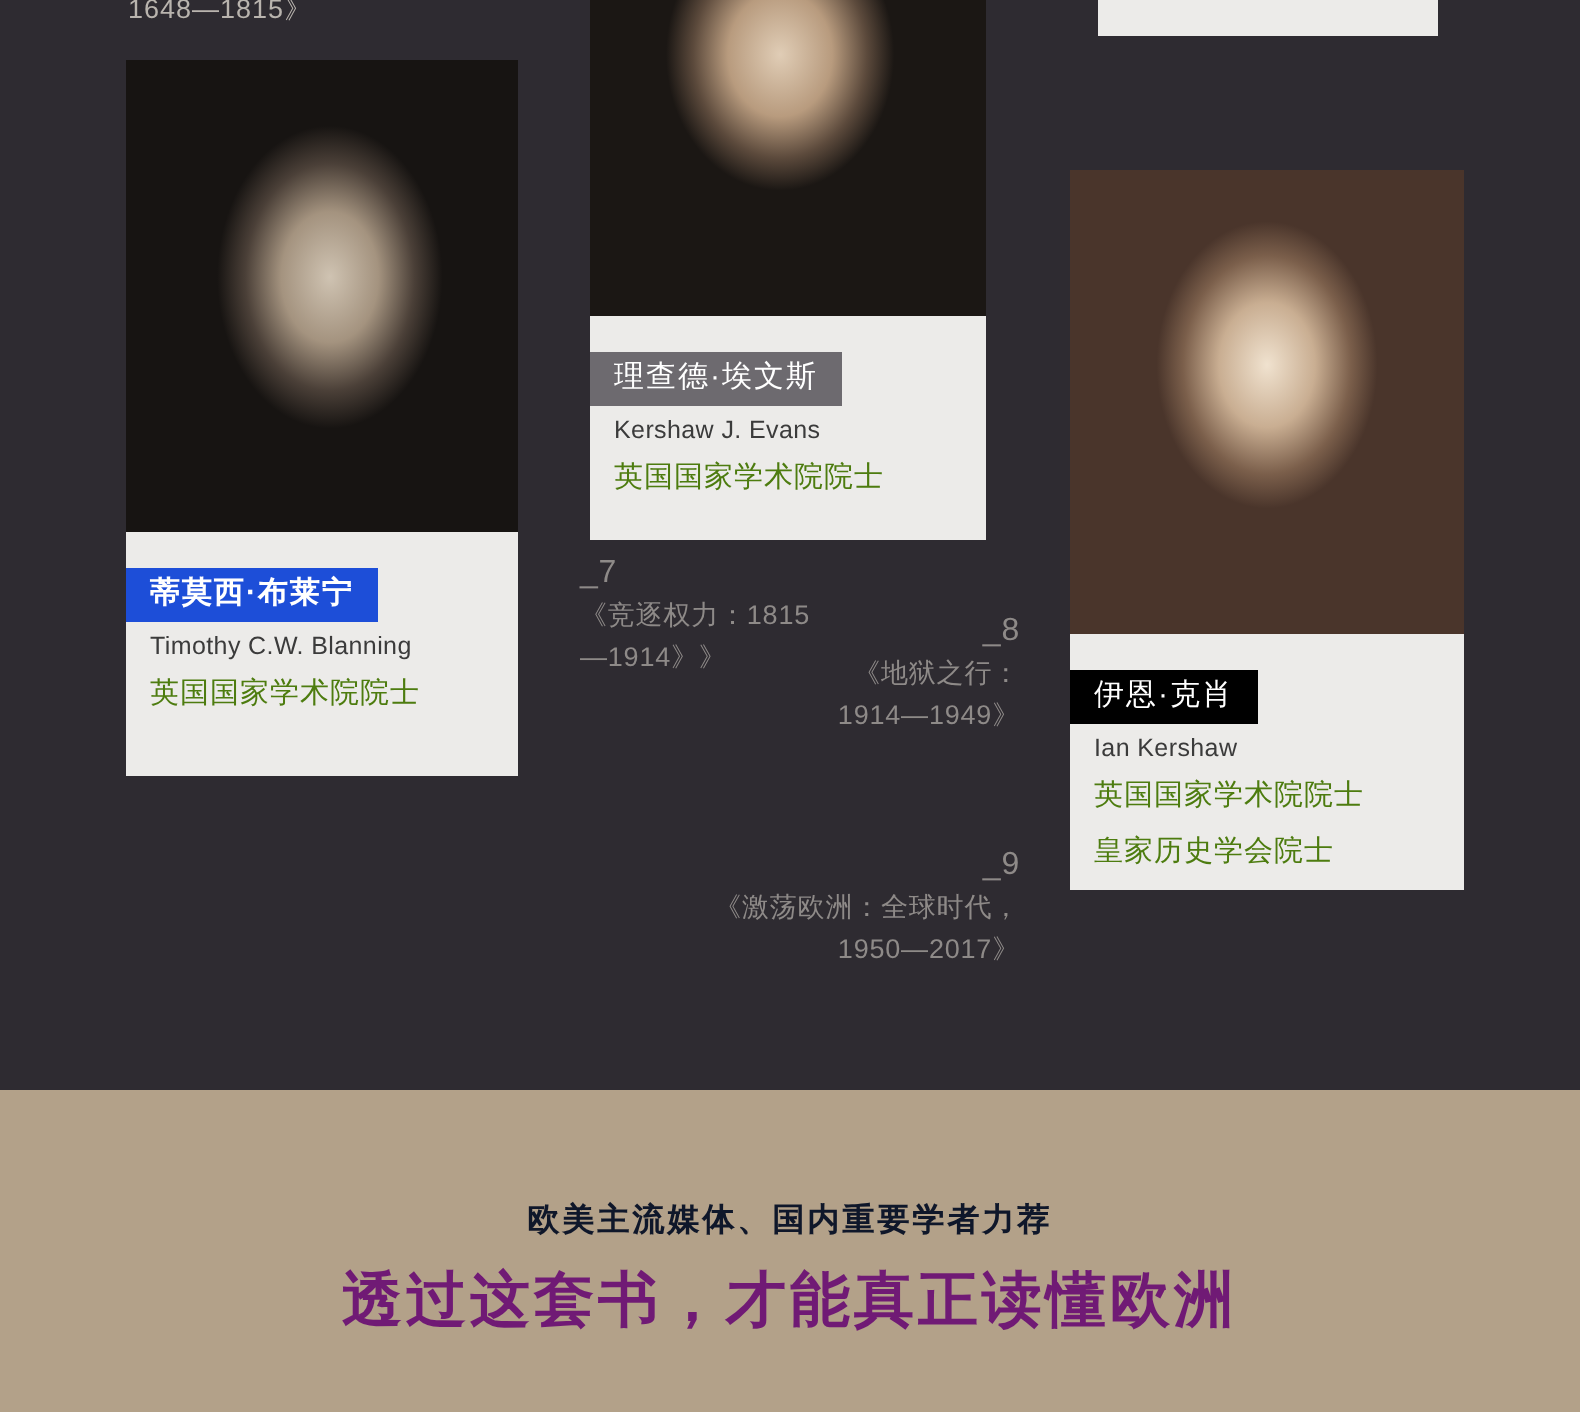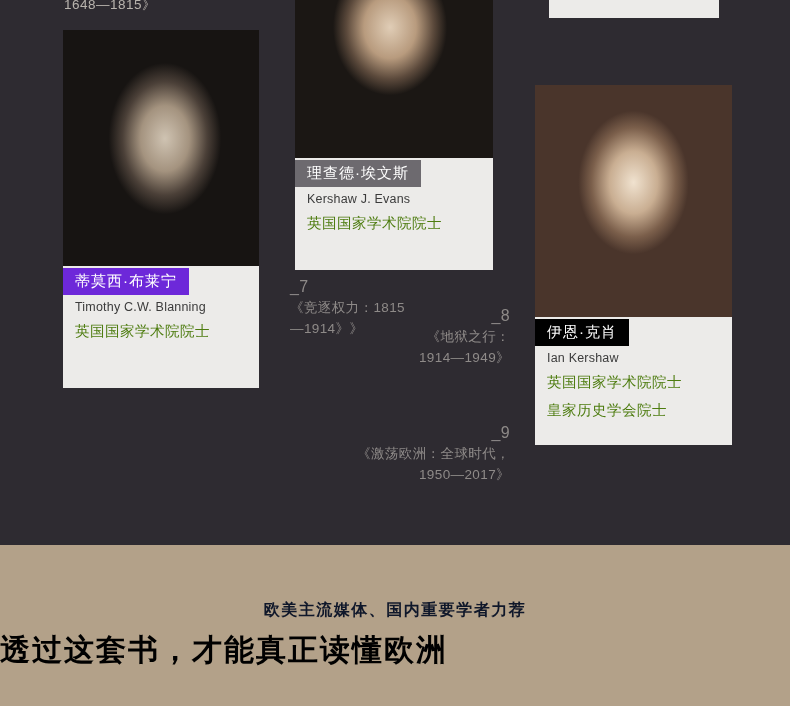--- a/index.html
+++ b/index.html
@@ -37,21 +37,21 @@
     background: #ecebe9;
     box-sizing: border-box;
   }
   .card .photo {
     width: 100%;
     background-size: cover;
     background-position: center top;
     display: block;
   }
   .card .info {
-    padding: 2px 12px 14px 12px;
+    padding: 18px 12px 14px 12px;
   }
   .name-band {
     display: inline-block;
     color: #ffffff;
     font-size: 15px;
     line-height: 22px;
     padding: 2px 12px 3px 12px;
     margin-left: -12px;
     letter-spacing: 1px;
     white-space: nowrap;
@@ -190,43 +190,43 @@
     text-align: center;
     color: #0f172a;
     font-size: 16px;
     font-weight: bold;
     letter-spacing: 1.5px;
   }
   .band-main {
     position: absolute;
     top: 85px;
     width: 100%;
-    text-align: left;
-    color: #000000;
+    text-align: center;
+    color: #701a75;
     font-size: 30px;
     font-weight: bold;
     letter-spacing: 2px;
     font-family: Liberation Serif, serif;
   }
 </style>
 </head>
 <body>
 
 <div class="stage">
 
   <div class="dark-area"></div>
 
   <div id="card-partial"></div>
 
   <div id="partial-top-text">1648—1815》</div>
 
   <div class="card" id="card-blanning">
     <div class="photo"></div>
     <div class="info">
-      <div class="name-band" style="background: #6d28d9;">蒂莫西·布莱宁</div>
+      <div class="name-band" style="background: #1d4ed8; font-weight: bold;">蒂莫西·布莱宁</div>
       <div class="name-en">Timothy C.W. Blanning</div>
       <div class="title-cn">英国国家学术院院士</div>
     </div>
   </div>
 
   <div class="card" id="card-evans">
     <div class="photo"></div>
     <div class="info">
       <div class="name-band" style="background: rgb(109, 106, 111);">理查德·埃文斯</div>
       <div class="name-en">Kershaw J. Evans</div>

